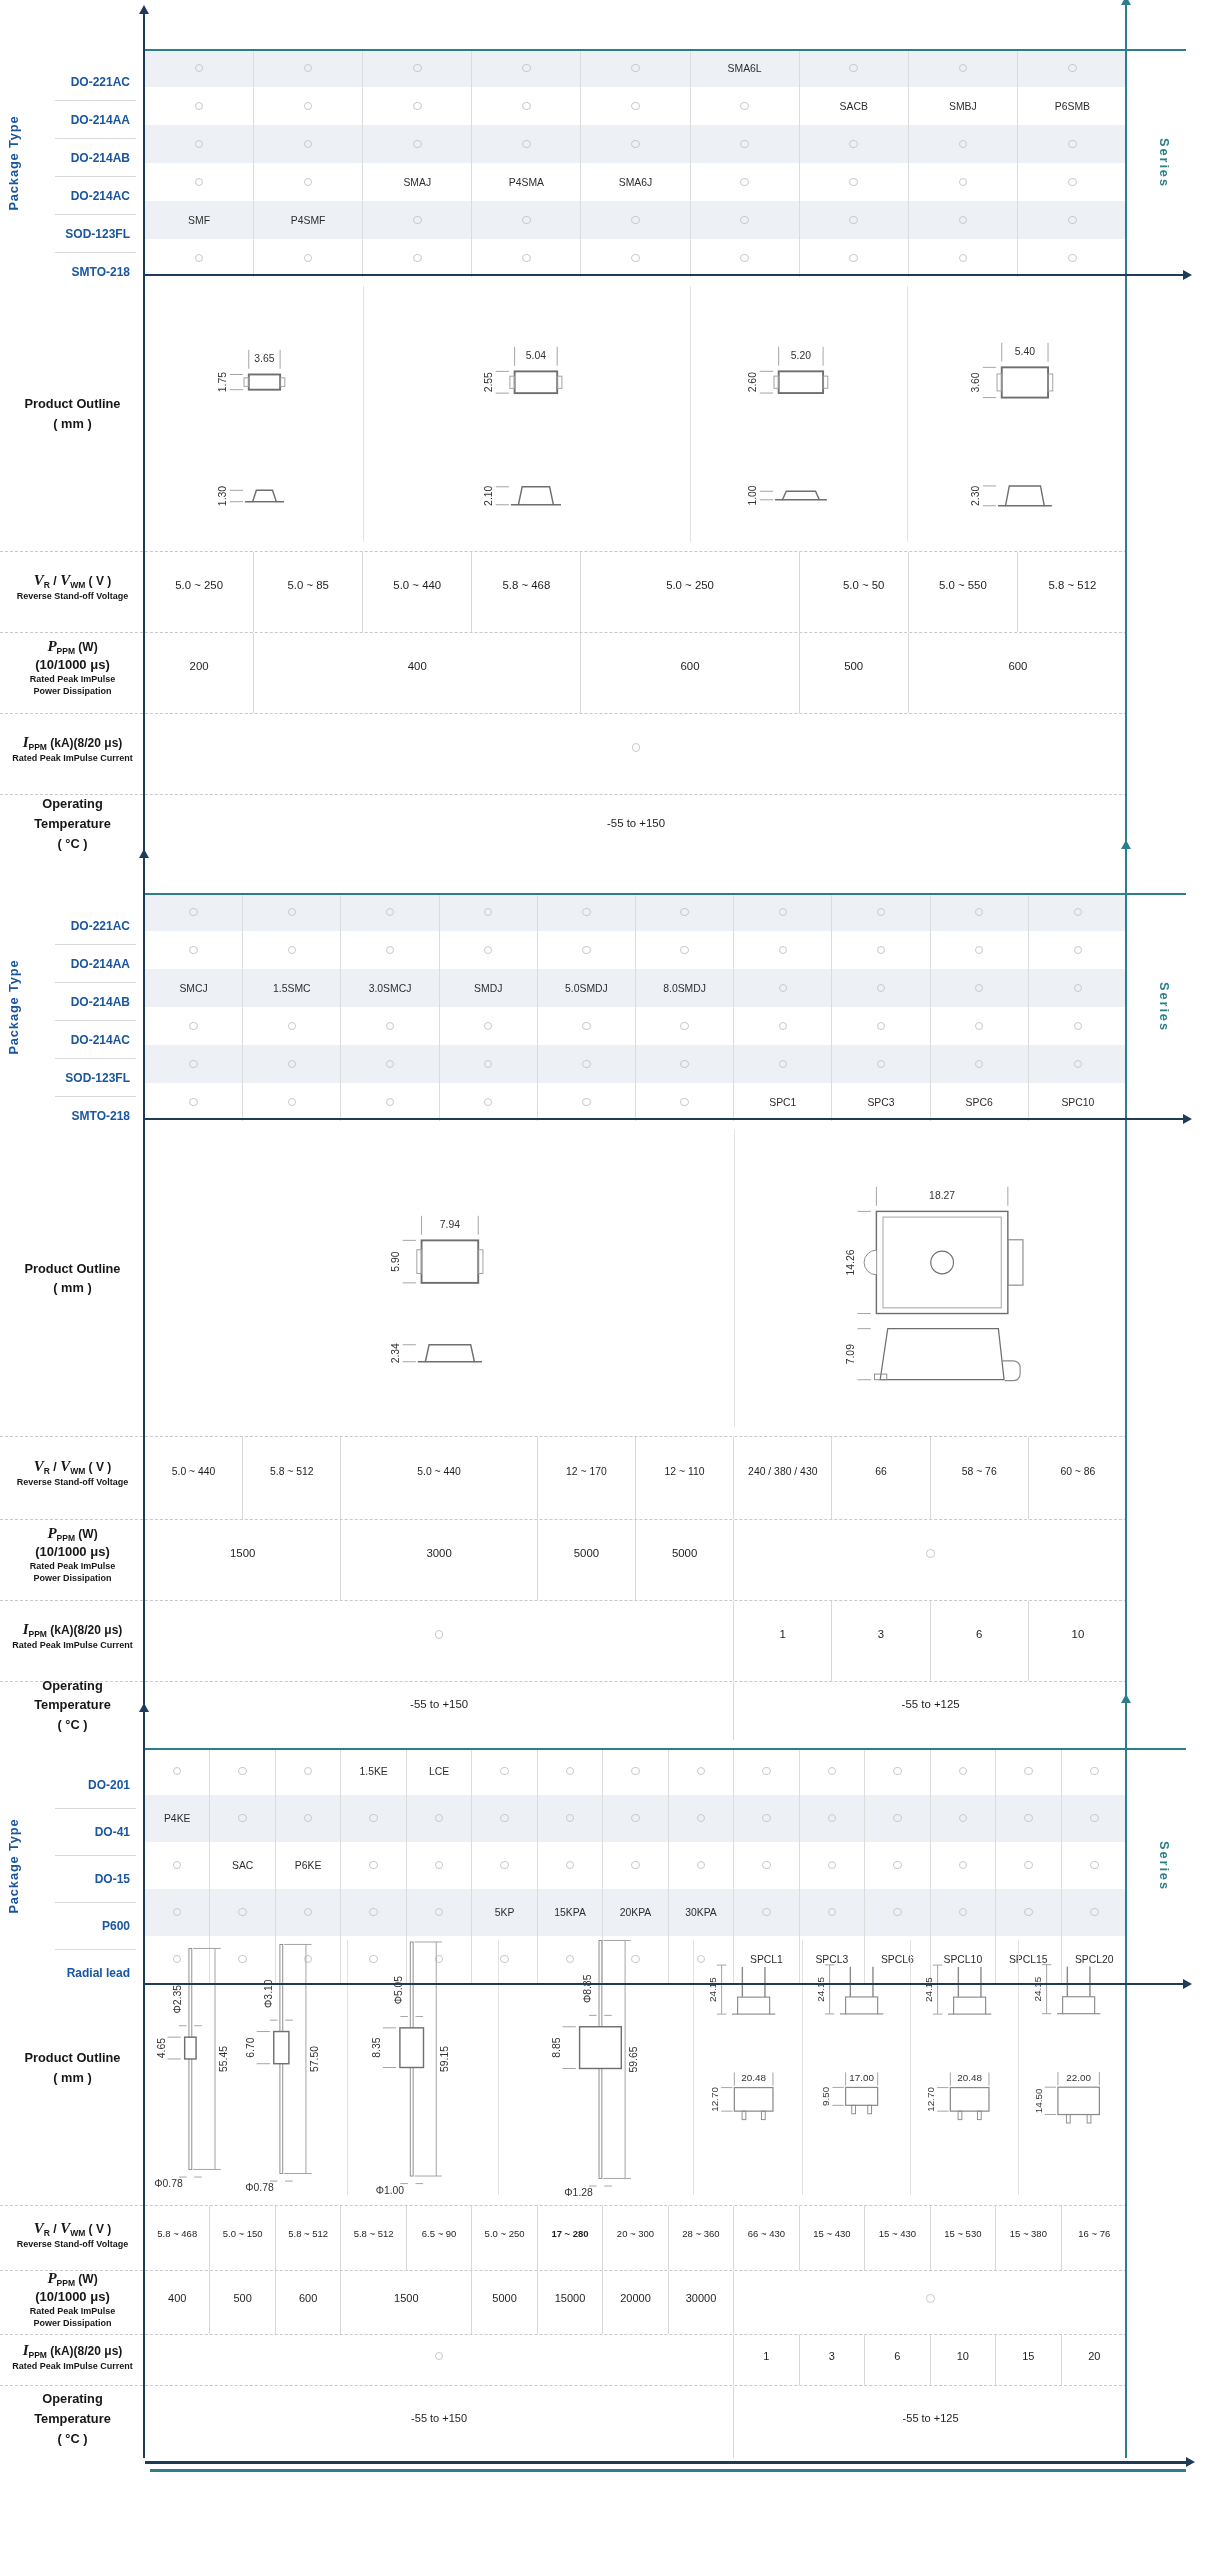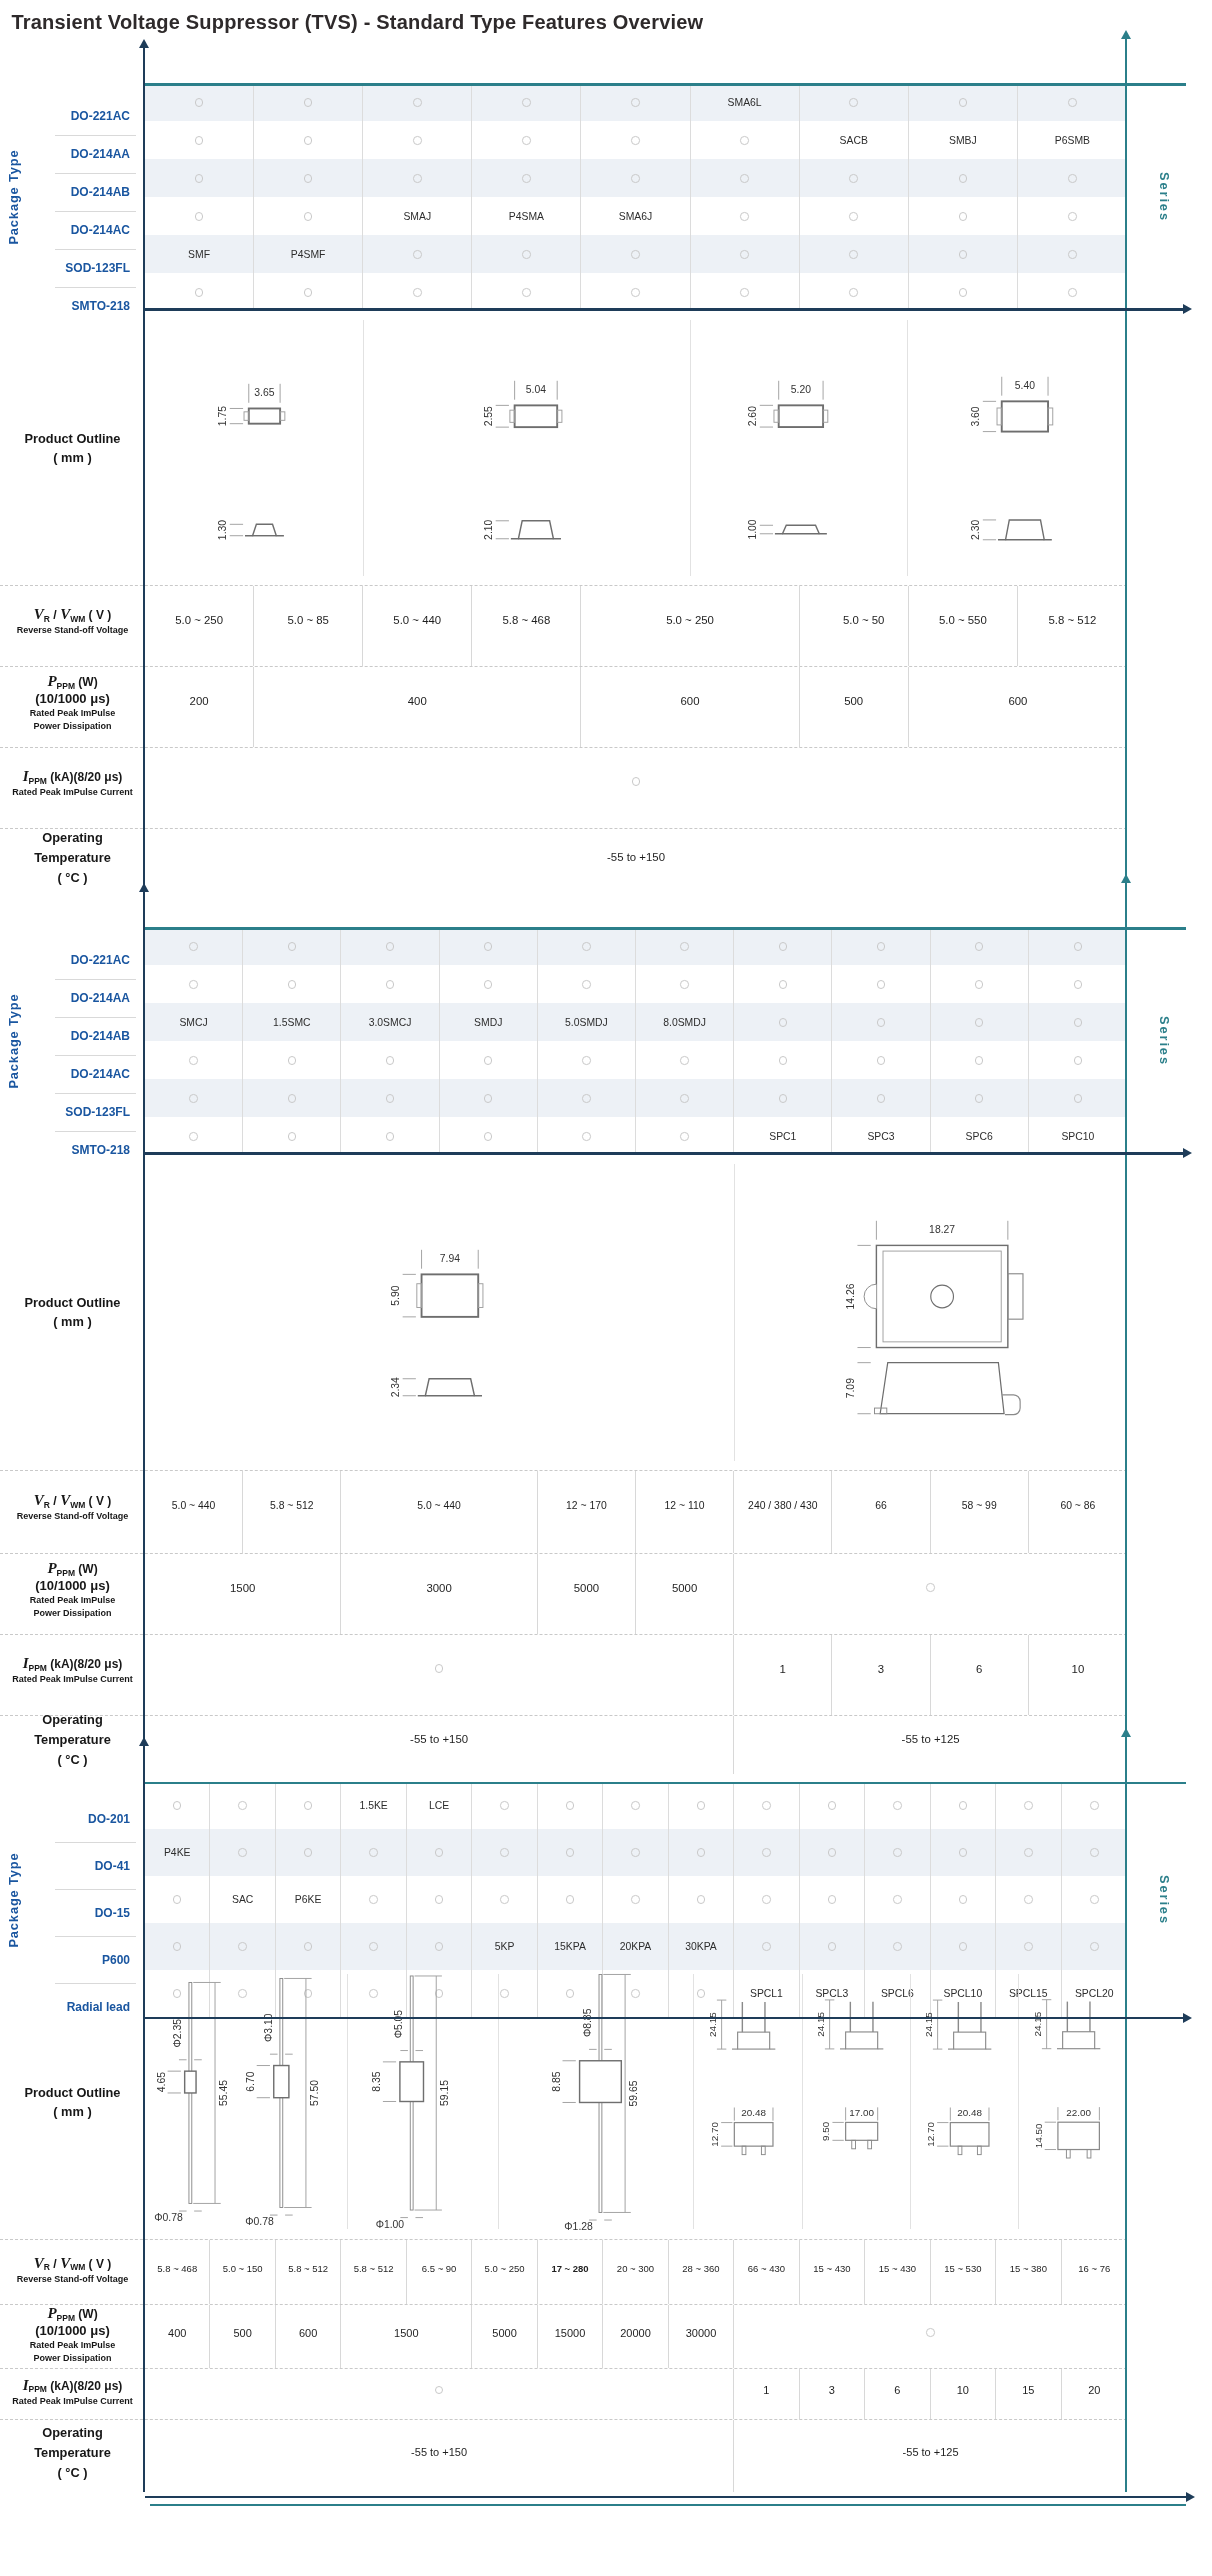--- a/index.html
+++ b/index.html
@@ -53,21 +53,20 @@
 .sec3 .dcell{padding-bottom:7.6px;font-size:11px}
 .sec3 .row-head{padding-bottom:5.7px}
 .bottom-lines{position:relative;margin:3.8px 0 13.3px 145px;width:1041px}
 .bline1{position:relative;height:2.4px;background:#1e3c59}
 .bline2{position:relative;height:2.4px;background:#2b7f8a;margin-top:5.7px;margin-left:4.7px;width:1036px}
 </style>
 </head>
 <body>
 
 <div class="page">
-  <div class="title">Transient Voltage Suppressor (TVS) - Standard Type Features Overview</div>
   <div id="sections">
       <div class="sec sec1">
         <div class="matrix" style="height: 227px;">
           <div class="pkg-col">
             <div class="pkg-label" style="height: 38px;">
               <span>DO-221AC</span>
             </div>
             <div class="pkg-label" style="height: 38px;">
               <span>DO-214AA</span>
             </div>
@@ -699,21 +698,21 @@
             <div class="dcell">
               <span class="val" style="font-size: 10.4px;">12 ~ 110</span>
             </div>
             <div class="dcell">
               <span class="val" style="font-size: 10.4px;">240 / 380 / 430</span>
             </div>
             <div class="dcell">
               <span class="val" style="font-size: 10.4px;">66</span>
             </div>
             <div class="dcell">
-              <span class="val" style="font-size: 10.4px;">58 ~ 99</span>
+              <span class="val" style="font-size: 10.4px;">58 ~ 76</span>
             </div>
             <div class="dcell">
               <span class="val" style="font-size: 10.4px;">60 ~ 86</span>
             </div>
           </div>
         </div>
         <div class="row data row-pppm" style="height: 81px;">
           <div class="row-head">
             <div class="hline"><span class="hsym">P</span><span class="hsub">PPM</span><span class="hunit"> (W)</span></div>
             <div class="hbline">(10/1000 μs)</div>

